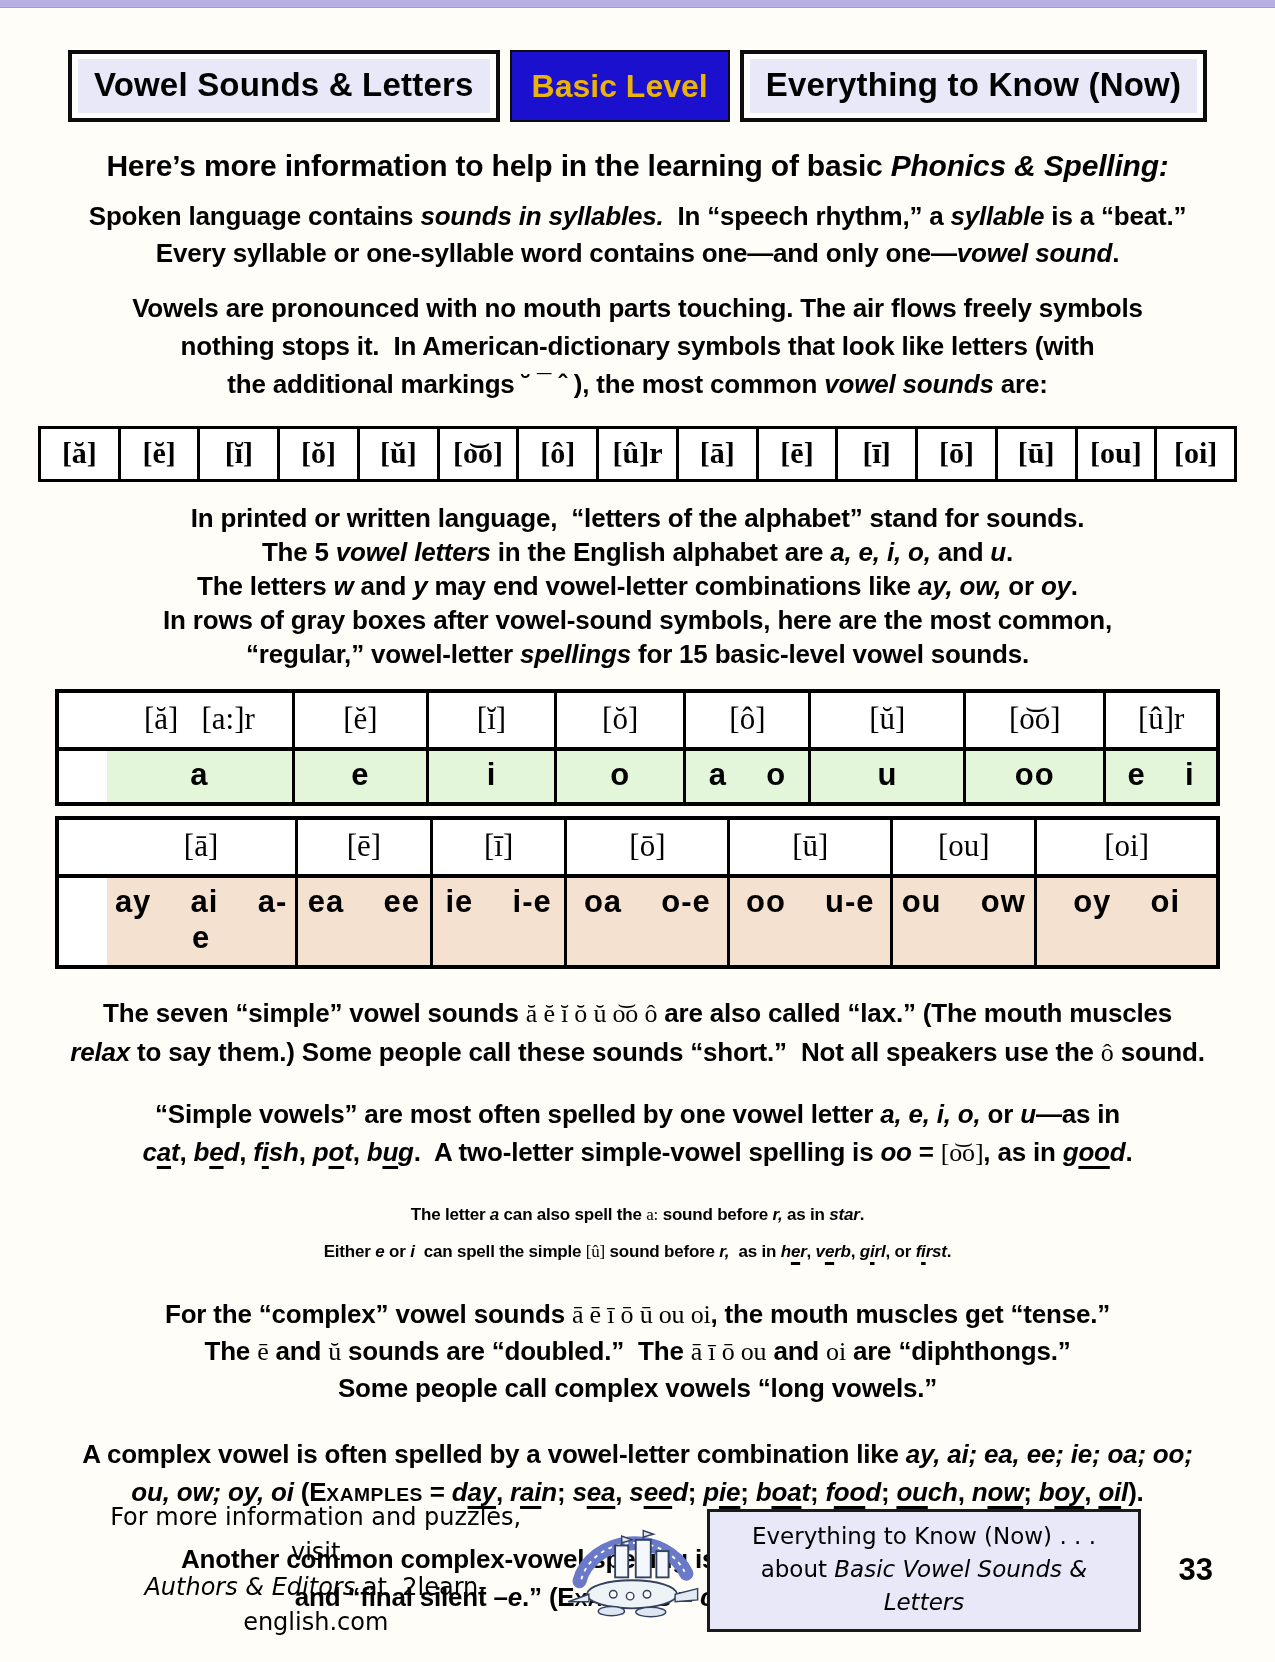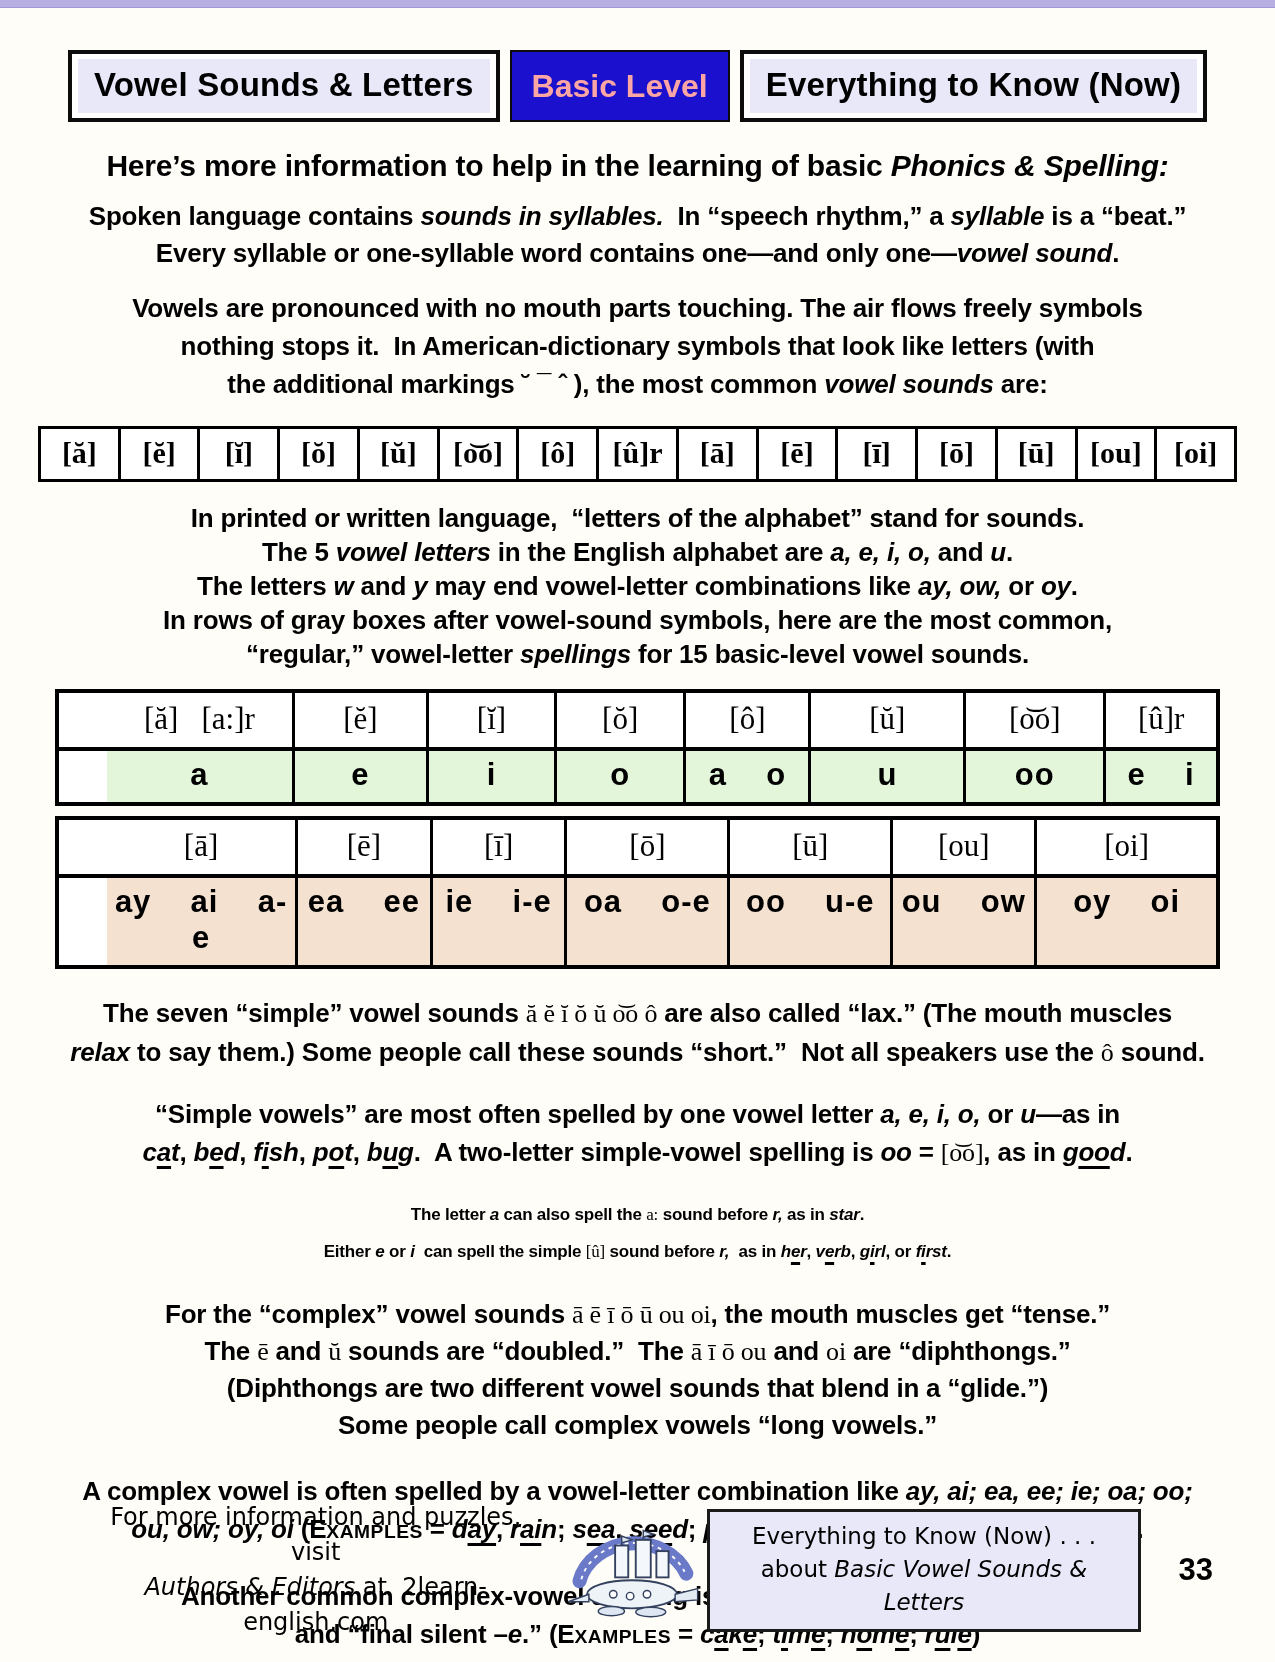--- a/index.html
+++ b/index.html
@@ -4,21 +4,21 @@
 <style>
   html,body{margin:0;padding:0;background:#fff;}
   .page{position:relative;width:1275px;height:1662px;background:#fffdf8;overflow:hidden;
         font-family:"Liberation Sans",sans-serif;color:#000;}
   .top-strip{height:7px;background:#b7aee1;border-bottom:1px solid #a298d6;}
 
   
   .header{display:flex;justify-content:center;align-items:stretch;gap:10px;margin:42px 40px 0;}
   .hbox{border:4px solid #0c0c0c;background:#fff;padding:5px 6px;}
   .hbox-inner{background:#e8e8f8;padding:7px 16px 9px;font-size:33px;font-weight:600;letter-spacing:.2px;}
-  .hbox-blue{background:#1a10cd;color:#fca5a5;font-size:32px;font-weight:700;display:flex;align-items:center;
+  .hbox-blue{background:#1a10cd;color:#eab308;font-size:32px;font-weight:700;display:flex;align-items:center;
              justify-content:center;padding:0 20px;border:2px solid #0c0c0c;}
 
   
   .title{text-align:center;font-weight:700;font-size:30px;margin-top:27px;letter-spacing:-.2px;}
   .para{text-align:center;font-weight:700;letter-spacing:-.2px;}
   .line{white-space:pre-wrap;}
   .i{font-style:italic;}
   .u{text-decoration:underline;text-decoration-thickness:2.5px;text-underline-offset:5px;}
   .serif{font-family:"Liberation Serif","DejaVu Serif",serif;font-weight:500;}
   .sc{font-size:.74em;letter-spacing:.5px;}
@@ -170,21 +170,20 @@
       <div class="line"><span>“Simple vowels” are most often spelled by one vowel letter </span><span class="i">a, e, i, o,</span><span> or </span><span class="i">u</span><span>—as in</span></div>
       <div class="line"><span class="i">c</span><span class="i u">a</span><span class="i">t</span><span>, </span><span class="i">b</span><span class="i u">e</span><span class="i">d</span><span>, </span><span class="i">f</span><span class="i u">i</span><span class="i">sh</span><span>, </span><span class="i">p</span><span class="i u">o</span><span class="i">t</span><span>, </span><span class="i">b</span><span class="i u">u</span><span class="i">g</span><span>.  A two-letter simple-vowel spelling is </span><span class="i">oo</span><span> = </span><span class="serif">[o͝o]</span><span>, as in </span><span class="i">g</span><span class="i u">oo</span><span class="i">d</span><span>.</span></div>
     </div>
   <div class="para p-beforer">
       <div class="line"><span>The letter </span><span class="i">a</span><span> can also spell the </span><span class="serif">a:</span><span> sound before </span><span class="i">r,</span><span> as in </span><span class="i">star</span><span>.</span></div>
       <div class="line"><span>Either </span><span class="i">e</span><span> or </span><span class="i">i</span><span>  can spell the simple </span><span class="serif">[û]</span><span> sound before </span><span class="i">r,</span><span>  as in </span><span class="i">h</span><span class="i u">e</span><span class="i">r</span><span>, </span><span class="i">v</span><span class="i u">e</span><span class="i">rb</span><span>, </span><span class="i">g</span><span class="i u">i</span><span class="i">rl</span><span>, or </span><span class="i">f</span><span class="i u">i</span><span class="i">rst</span><span>.</span></div>
     </div>
   <div class="para p-complex">
       <div class="line"><span>For the “complex” vowel sounds </span><span class="serif">ā ē ī ō ū ou oi</span><span>, the mouth muscles get “tense.”</span></div>
       <div class="line"><span>The </span><span class="serif">ē</span><span> and </span><span class="serif">ŭ</span><span> sounds are “doubled.”  The </span><span class="serif">ā ī ō ou</span><span> and </span><span class="serif">oi</span><span> are “diphthongs.”</span></div>
-      <div class="line"><span>(Diphthongs are two different vowel sounds that blend in a “glide.”)</span></div>
       <div class="line"><span>Some people call complex vowels “long vowels.”</span></div>
     </div>
   <div class="para p-combo">
       <div class="line"><span>A complex vowel is often spelled by a vowel-letter combination like </span><span class="i">ay, ai; ea, ee; ie; oa; oo;</span></div>
       <div class="line"><span class="i">ou, ow; oy, oi</span><span> (E</span><span class="sc">XAMPLES</span><span> = </span><span class="i">d</span><span class="i u">ay</span><span>, </span><span class="i">r</span><span class="i u">ai</span><span class="i">n</span><span>; </span><span class="i">s</span><span class="i u">ea</span><span>, </span><span class="i">s</span><span class="i u">ee</span><span class="i">d</span><span>; </span><span class="i">p</span><span class="i u">ie</span><span>; </span><span class="i">b</span><span class="i u">oa</span><span class="i">t</span><span>; </span><span class="i">f</span><span class="i u">oo</span><span class="i">d</span><span>; </span><span class="i u">ou</span><span class="i">ch</span><span>, </span><span class="i">n</span><span class="i u">ow</span><span>; </span><span class="i">b</span><span class="i u">oy</span><span>, </span><span class="i u">oi</span><span class="i">l</span><span>).</span></div>
     </div>
   <div class="para p-finale">
       <div class="line"><span>Another common complex-vowel spelling is </span><span class="i">a, i, o,</span><span> or </span><span class="i">u</span><span> before a consonant</span></div>
       <div class="line"><span>and “final silent –</span><span class="i">e</span><span>.” (E</span><span class="sc">XAMPLES</span><span> = </span><span class="i">c</span><span class="i u">a</span><span class="i">k</span><span class="i u">e</span><span>; </span><span class="i">t</span><span class="i u">i</span><span class="i">m</span><span class="i u">e</span><span>; </span><span class="i">h</span><span class="i u">o</span><span class="i">m</span><span class="i u">e</span><span>; </span><span class="i">r</span><span class="i u">u</span><span class="i">l</span><span class="i u">e</span><span>)</span></div>
     </div>

